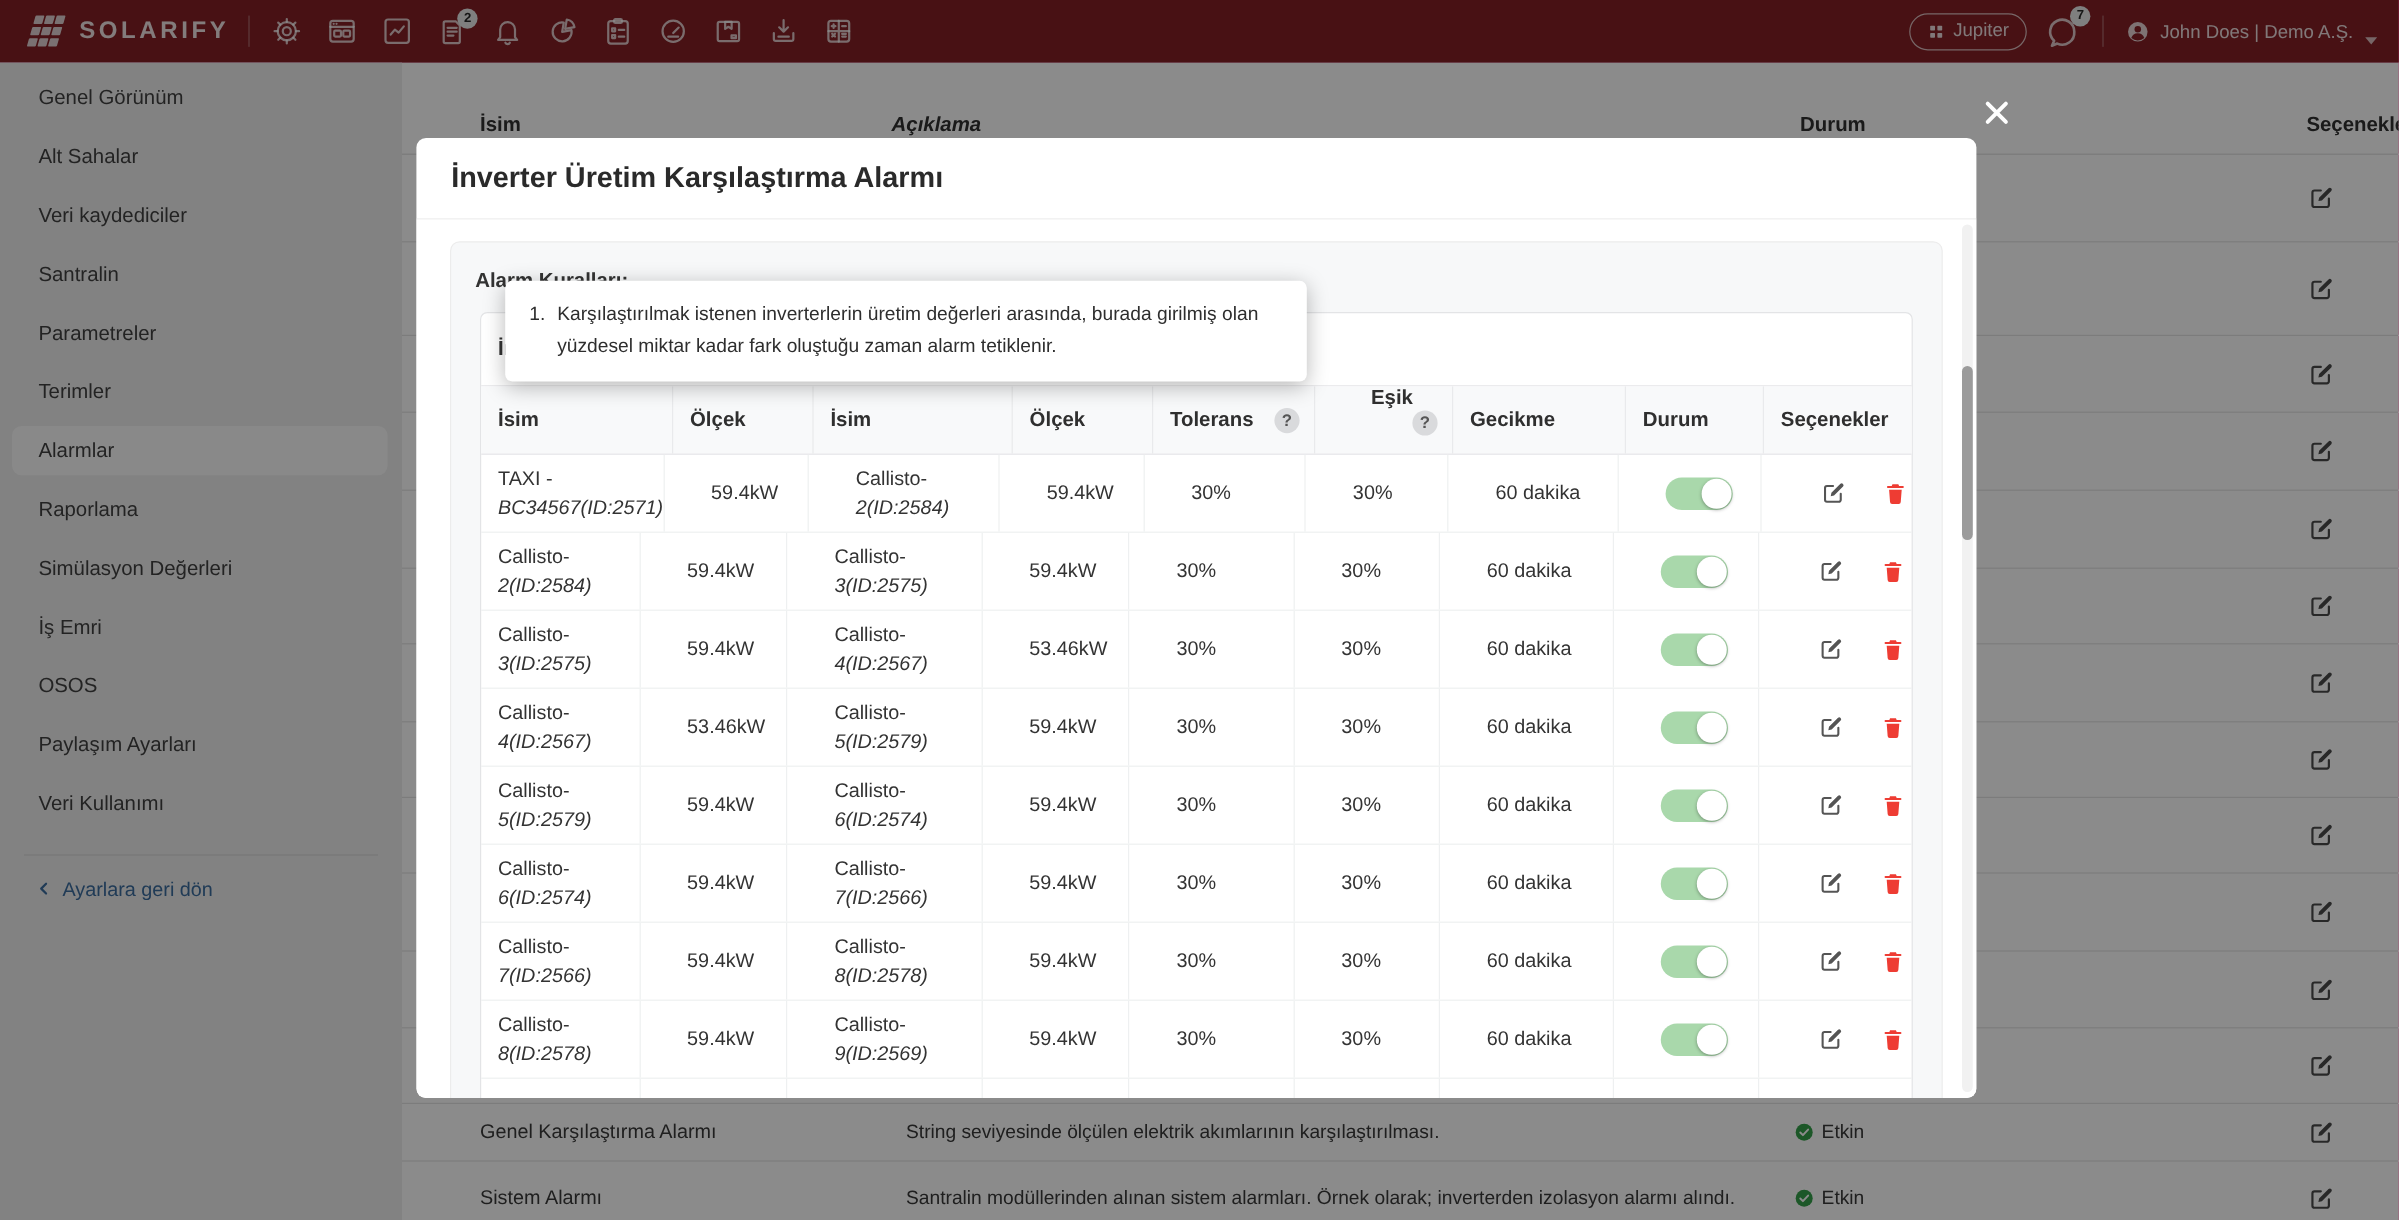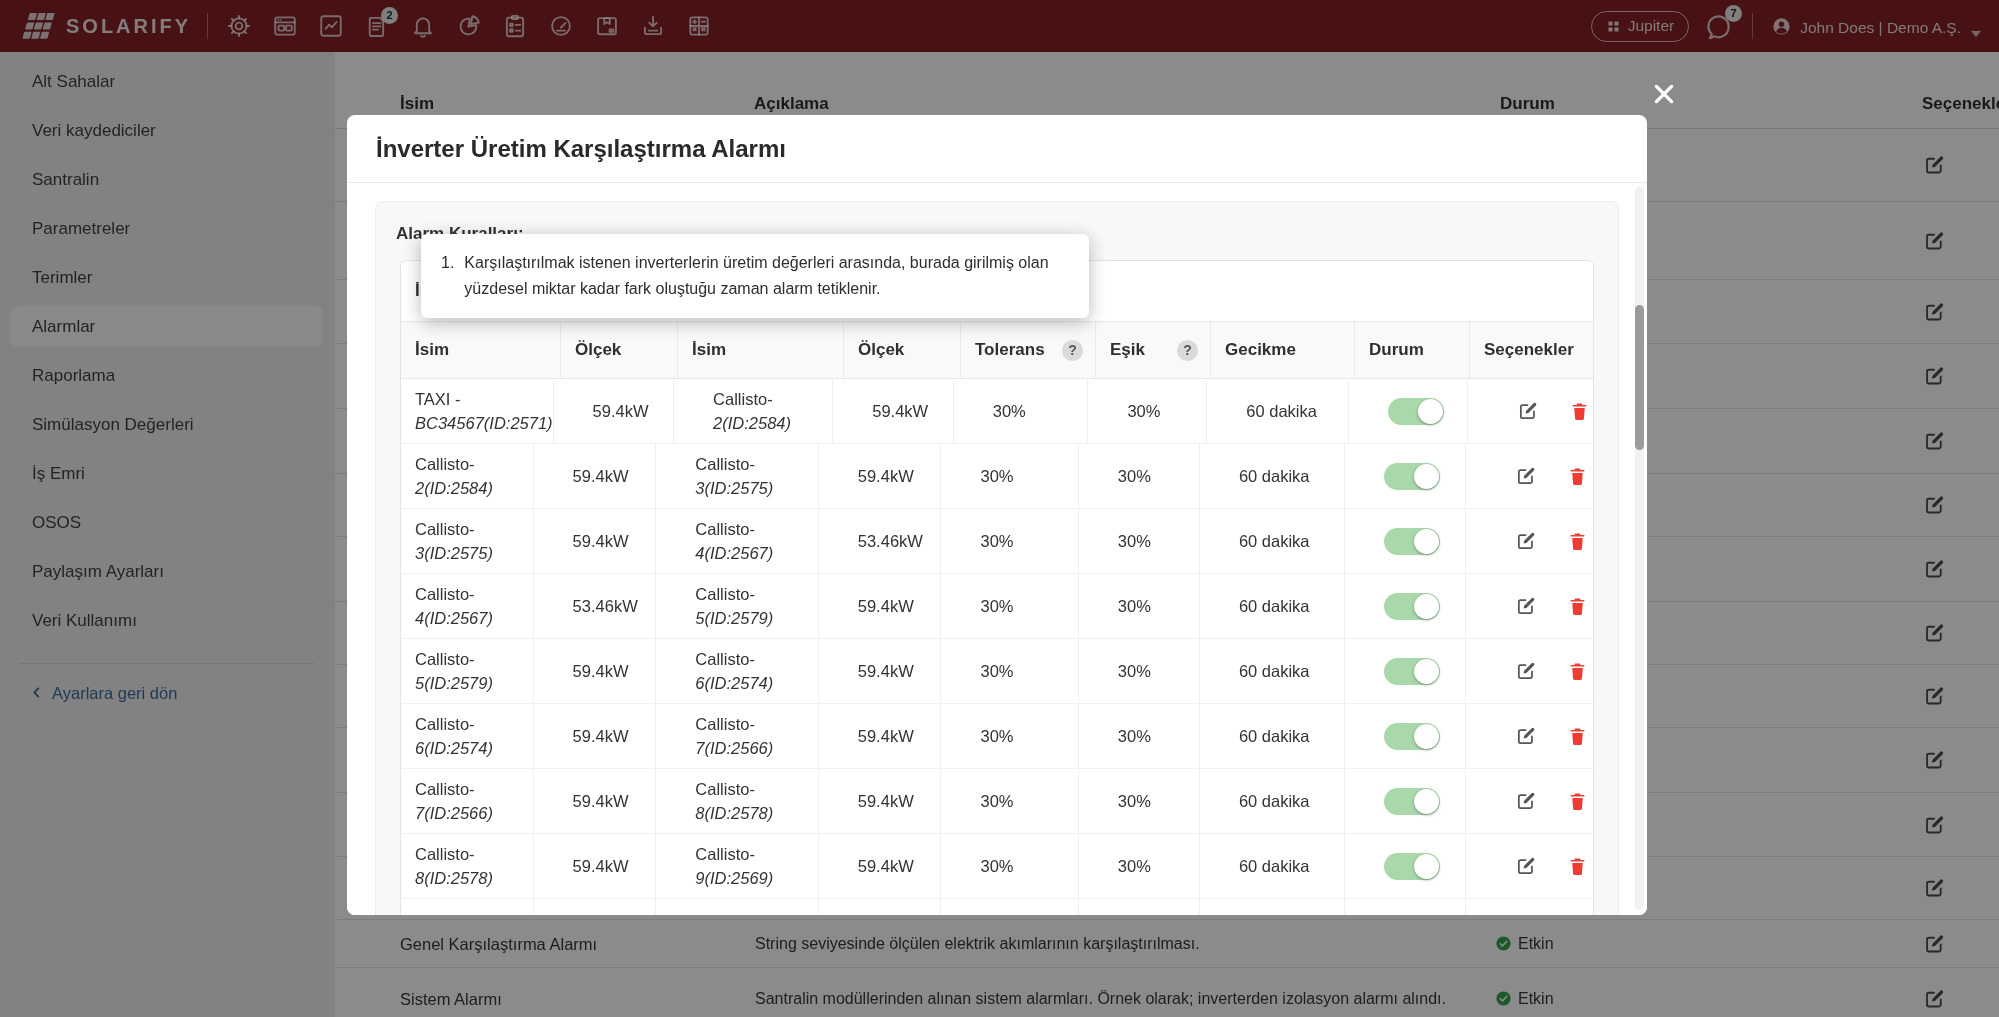--- a/index.html
+++ b/index.html
@@ -241,20 +241,23 @@
             </svg></span>
         <span>John Does | Demo A.Ş.</span>
         <span class="caret"></span>
       </div>
     </div>
   </div>
 
   <nav class="sidebar">
     <ul class="side-list" id="sidebar-list">
         <li class="side-item">
+          <span class="lbl">Genel Görünüm</span>
+        </li>
+        <li class="side-item">
           <span class="lbl">Alt Sahalar</span>
         </li>
         <li class="side-item">
           <span class="lbl">Veri kaydediciler</span>
         </li>
         <li class="side-item">
           <span class="lbl">Santralin</span>
         </li>
         <li class="side-item">
           <span class="lbl">Parametreler</span>
@@ -291,21 +294,21 @@
             <path d="M15.5 4.5L8 12l7.5 7.5"></path>
           </svg>
       </span>
       <span>Ayarlara geri dön</span>
     </div>
   </nav>
 
   <div class="main">
     <div class="bg-header" id="bg-header">
         <span style="left: 65px;">İsim</span>
-        <span style="left: 419px;">Açıklama</span>
+        <span style="left: 408px; font-style: italic;">Açıklama</span>
         <span style="left: 1165px;">Durum</span>
         <span style="left: 1587px;">Seçenekler</span>
       </div>
     <div id="bg-rows">
         <div class="bg-row" style="height: 72px;">
           <button class="bg-edit"><svg viewBox="0 0 24 24" width="100%" height="100%">
               <path d="M11.5 5.5H6A1.8 1.8 0 0 0 4.2 7.3V18A1.8 1.8 0 0 0 6 19.8h10.7a1.8 1.8 0 0 0 1.8-1.8v-5.5" fill="none" stroke="currentColor" stroke-width="1.9" stroke-linecap="round"></path>
               <path d="M9.4 14.7l.6-3 8.2-8.2a1.7 1.7 0 0 1 2.4 2.4l-8.2 8.2-3 .6z" fill="currentColor"></path>
             </svg></button>
         </div>
@@ -435,21 +438,21 @@
               <div class="mth" style="width: 166px;">
                 <span>İsim</span>
               </div>
               <div class="mth" style="width: 117px;">
                 <span>Ölçek</span>
               </div>
               <div class="mth" style="width: 135px;">
                 <span>Tolerans</span>
                 <button class="help">?</button>
               </div>
-              <div class="mth" style="width: 115px;">
+              <div class="mth" style="width: 115px; flex-direction: column;">
                 <span>Eşik</span>
                 <button class="help">?</button>
               </div>
               <div class="mth" style="width: 144px;">
                 <span>Gecikme</span>
               </div>
               <div class="mth" style="width: 115px;">
                 <span>Durum</span>
               </div>
               <div class="mth" style="width: 123px;">

